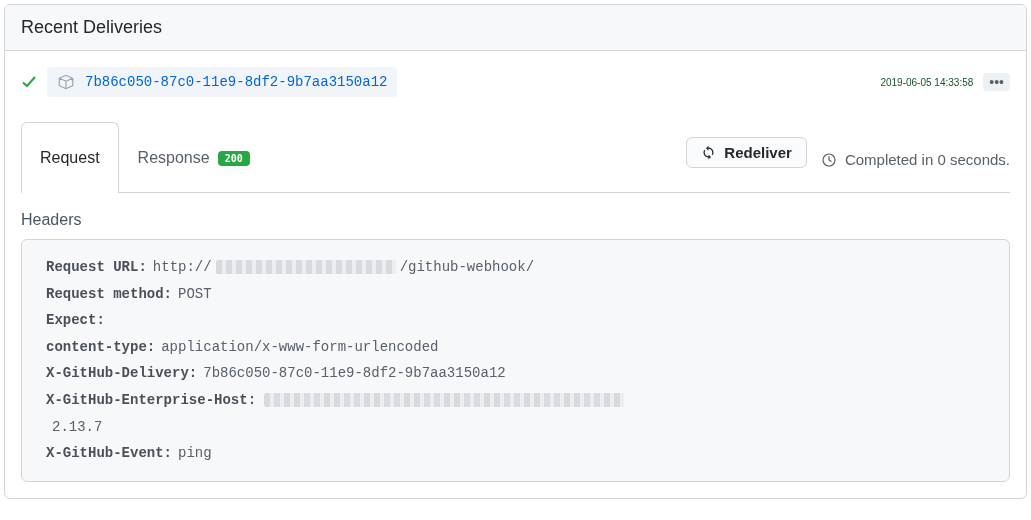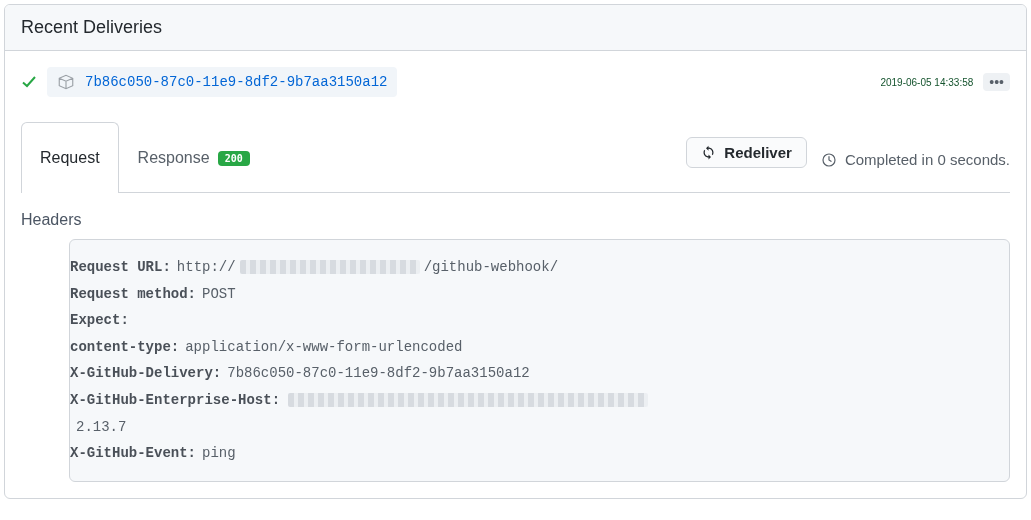--- a/index.html
+++ b/index.html
@@ -137,27 +137,26 @@
   .section-heading {
     font-size: 16px;
     color: #4b5563;
     margin: 18px 0 10px 0;
     font-weight: 400;
   }
   .headers-box {
     background: #f6f8fa;
     border: 1px solid #d1d5da;
     border-radius: 6px;
-    padding: 14px 0;
+    padding: 14px 24px;
     font-family: SFMono-Regular, Consolas, "Liberation Mono", Menlo, monospace;
     font-size: 14px;
     color: #586069;
     line-height: 1.9;
     overflow: hidden;
-    margin-left: 48px;
   }
   .headers-box .row {
     display: flex;
     align-items: center;
     flex-wrap: nowrap;
     white-space: nowrap;
   }
   .hk {
     font-weight: 700;
     color: #4a5058;

